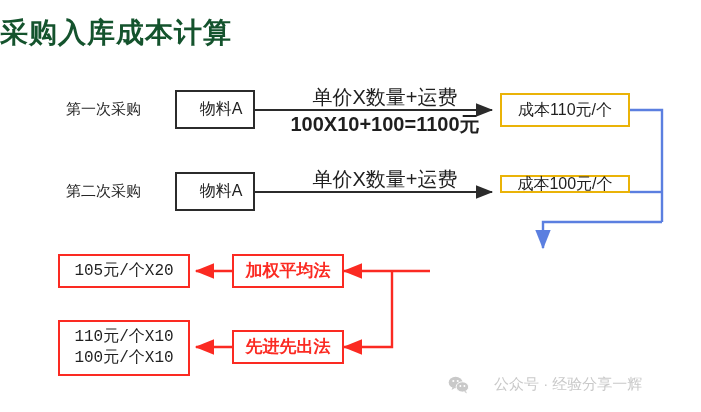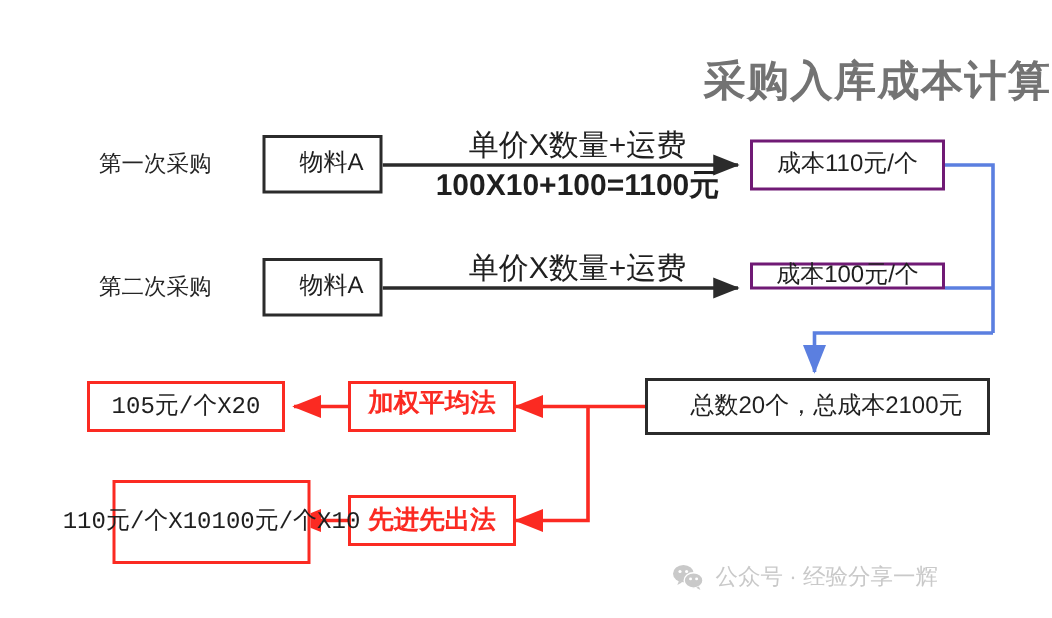--- a/index.html
+++ b/index.html
@@ -33,41 +33,40 @@
     text-align: center;
     background: #ffffff;
     line-height: 1.15;
     white-space: nowrap;
   }
   .page-title {
     position: absolute;
     left: 0;
     top: 14px;
     width: 701px;
-    text-align: right;
+    text-align: left;
     font-size: 28px;
     font-weight: bold;
-    color: #737373;
+    color: #14532d;
     letter-spacing: 1px;
-    margin-top: 21px;
   }
   .row-label {
     position: absolute;
     font-size: 15px;
     color: #262626;
     white-space: nowrap;
   }
   .box-black {
     border: 2px solid #2b2b2b;
     color: #1f1f1f;
     font-size: 16px;
     padding-left: 12px;
   }
   .box-blue {
-    border: 2px solid #701a75;
+    border: 2px solid #eab308;
     color: #1f1f1f;
     font-size: 16px;
   }
   .box-red {
     border: 2px solid #fb2a22;
     color: #1f1f1f;
     font-size: 16px;
     font-family: Liberation Mono, monospace;
   }
   .box-red-text {
@@ -94,21 +93,21 @@
   .multiline {
     display: block;
     line-height: 1.3;
   }
   .watermark {
     position: absolute;
     left: 448px;
     top: 375px;
     display: flex;
     align-items: center;
-    gap: 7px;
+    gap: 24px;
     color: #c9c9c9;
     font-size: 15px;
     white-space: nowrap;
   }
   .wechat-icon {
     width: 22px;
     height: 18px;
     display: block;
   }
 </style>
@@ -167,31 +166,30 @@
   <div class="row-label" style="left:66px; top:182px;">第二次采购</div>
 
   <div class="node box-black" style="left:175px; top:172px; width:80px; height:39px;">物料A</div>
 
   <div class="edge-label" style="left:280px; top:166px; width:210px;">
     <span class="top">单价X数量+运费</span>
   </div>
 
   <div class="node box-blue" style="left:500px; top:175px; width:130px; height:18px;">成本100元/个</div>
 
-  <div class="node box-black" style="left:430px; top:252px; width:230px; height:38px;">总数20个，总成本2100元</div>
-
-  <div class="node box-red-text" style="left:232px; top:254px; width:112px; height:34px;font-family:Liberation Mono, monospace;">加权平均法</div>
+
+  <div class="node box-red-text" style="left:232px; top:254px; width:112px; height:34px;">加权平均法</div>
 
   <div class="node box-red" style="left:58px; top:254px; width:132px; height:34px;">
     <span>105元/个X20</span>
   </div>
 
   <div class="node box-red-text" style="left:232px; top:330px; width:112px; height:34px;text-align:right;">先进先出法</div>
 
-  <div class="node box-red" style="left:58px; top:320px; width:132px; height:56px; flex-direction:row; margin-left:17px;">
+  <div class="node box-red" style="left:58px; top:320px; width:132px; height:56px; flex-direction:column; ">
     <span class="multiline">110元/个X10</span>
     <span class="multiline">100元/个X10</span>
   </div>
 
   <div class="watermark">
     <svg class="wechat-icon" viewBox="0 0 26 21">
       <ellipse cx="9" cy="7.5" rx="8.2" ry="6.8" fill="#c9c9c9"></ellipse>
       <path d="M5.5,13 L4.2,16.4 L7.8,14.4 z" fill="#c9c9c9"></path>
       <circle cx="6.3" cy="5.8" r="1.25" fill="#ffffff"></circle>
       <circle cx="11.5" cy="5.8" r="1.25" fill="#ffffff"></circle>

